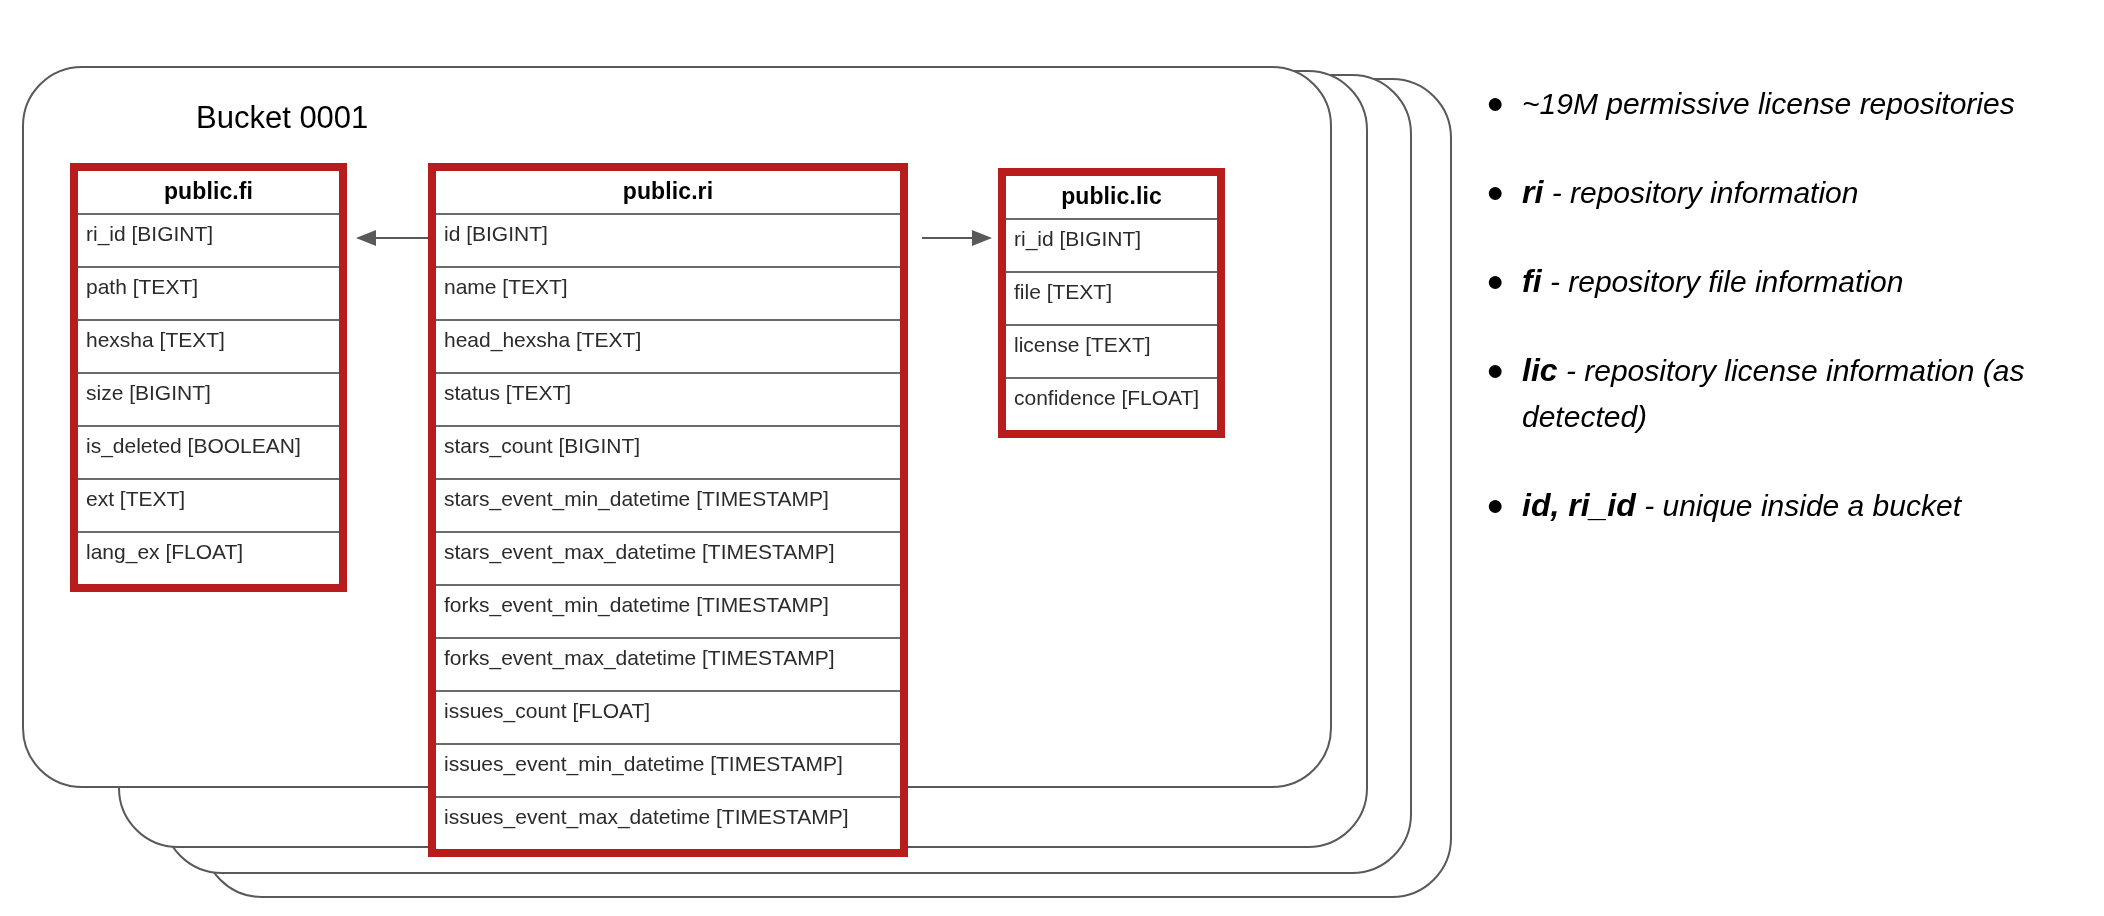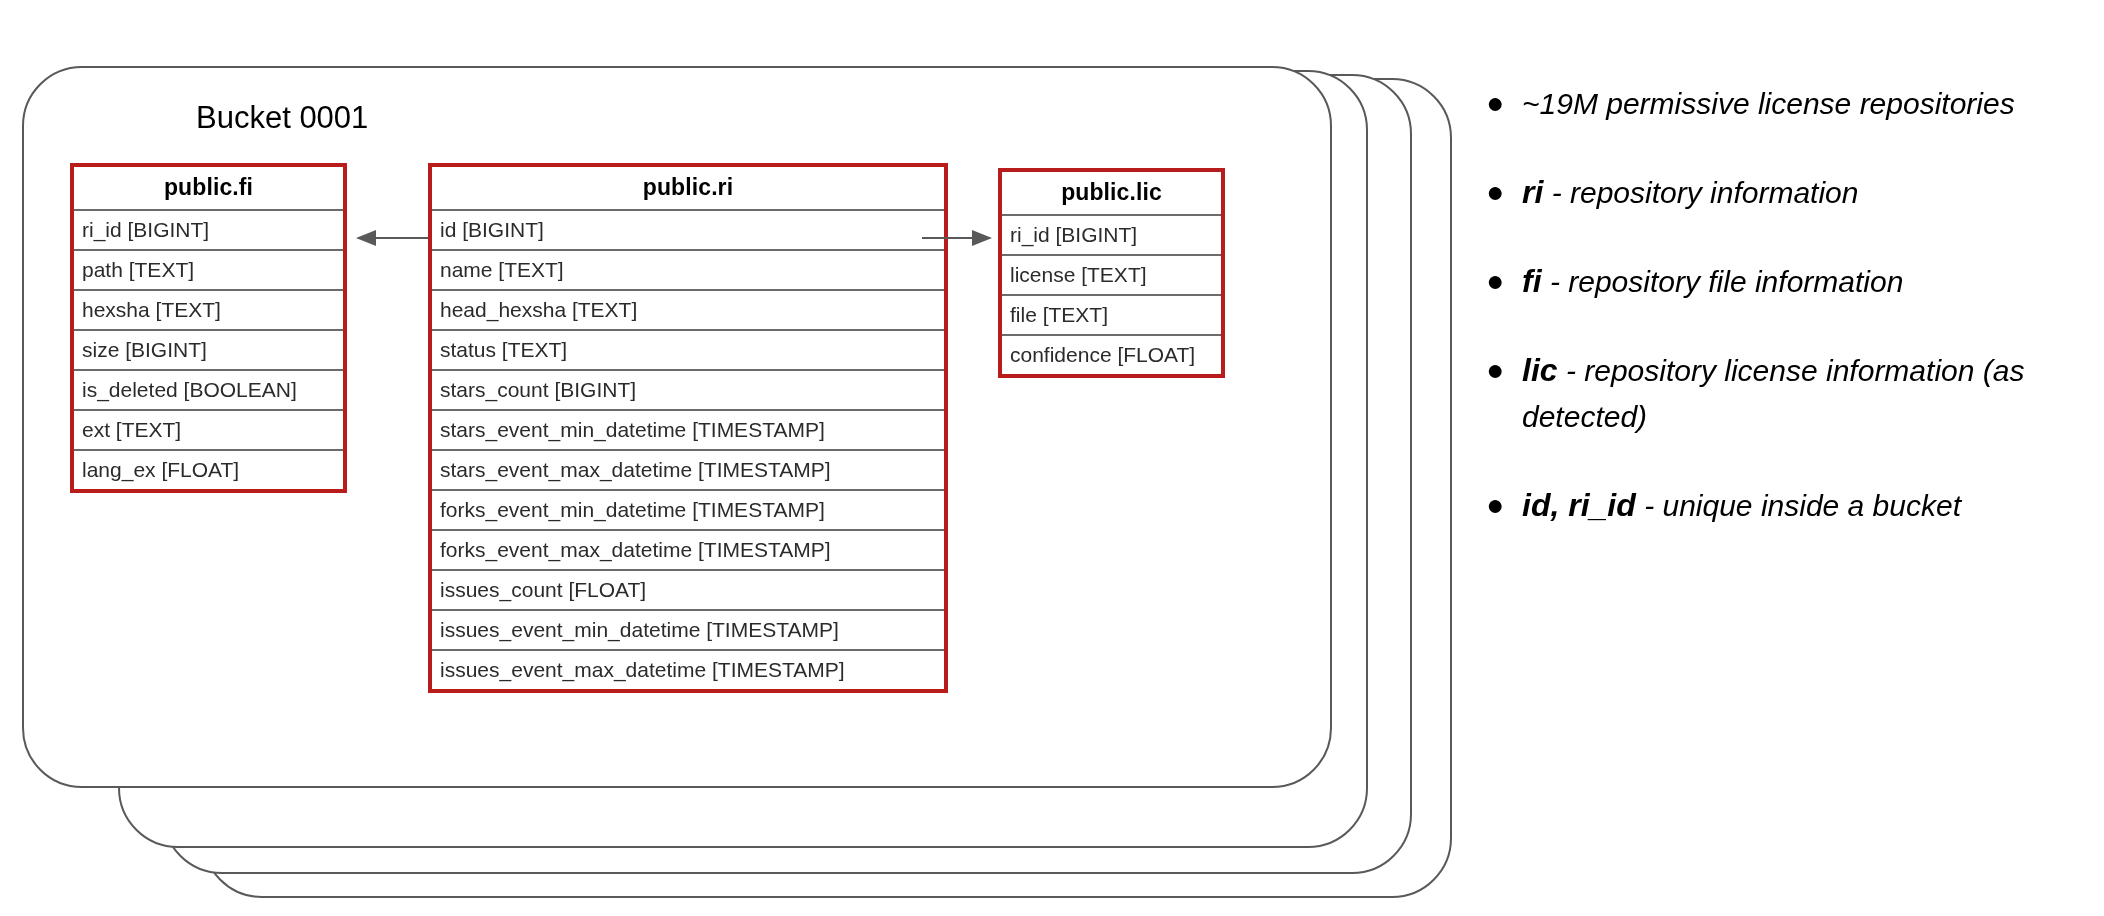--- a/index.html
+++ b/index.html
@@ -29,37 +29,37 @@
     position: absolute;
     border: 2px solid #595959;
     border-radius: 60px;
     background: #ffffff;
     box-sizing: border-box;
   }
 
   
   .db-table {
     position: absolute;
-    border: 4px solid #b91c1c;
+    border: 8px solid #b91c1c;
     background: #ffffff;
     box-sizing: border-box;
   }
   .db-table .thead {
     font-weight: bold;
     text-align: center;
     font-size: 23px;
     line-height: 1;
     padding: 9px 6px 10px 6px;
     border-bottom: 2px solid #6b6b6b;
     letter-spacing: 0.1px;
   }
   .db-table .trow {
     font-size: 21px;
     line-height: 1;
-    padding: 8px 6px 9px 8px;
+    padding: 8px 6px 22px 8px;
     border-bottom: 2px solid #6b6b6b;
     white-space: nowrap;
     color: #2b2b2b;
   }
   .db-table .trow:last-child {
     border-bottom: none;
   }
 
   
   .bucket-title {
@@ -130,41 +130,41 @@
     <div class="thead">public.fi</div>
     <div class="trow">ri_id [BIGINT]</div>
     <div class="trow">path [TEXT]</div>
     <div class="trow">hexsha [TEXT]</div>
     <div class="trow">size [BIGINT]</div>
     <div class="trow">is_deleted [BOOLEAN]</div>
     <div class="trow">ext [TEXT]</div>
     <div class="trow">lang_ex [FLOAT]</div>
   </div>
 
-  <div class="db-table" style="left:428px; top:131px; width:520px;">
+  <div class="db-table" style="left:428px; top:131px; width:480px;">
     <div class="thead">public.ri</div>
     <div class="trow">id [BIGINT]</div>
     <div class="trow">name [TEXT]</div>
     <div class="trow">head_hexsha [TEXT]</div>
     <div class="trow">status [TEXT]</div>
     <div class="trow">stars_count [BIGINT]</div>
     <div class="trow">stars_event_min_datetime [TIMESTAMP]</div>
     <div class="trow">stars_event_max_datetime [TIMESTAMP]</div>
     <div class="trow">forks_event_min_datetime [TIMESTAMP]</div>
     <div class="trow">forks_event_max_datetime [TIMESTAMP]</div>
     <div class="trow">issues_count [FLOAT]</div>
     <div class="trow">issues_event_min_datetime [TIMESTAMP]</div>
     <div class="trow">issues_event_max_datetime [TIMESTAMP]</div>
   </div>
 
   <div class="db-table" style="left:998px; top:136px; width:227px;">
     <div class="thead">public.lic</div>
     <div class="trow">ri_id [BIGINT]</div>
+    <div class="trow">file [TEXT]</div>
     <div class="trow">license [TEXT]</div>
-    <div class="trow">file [TEXT]</div>
     <div class="trow">confidence [FLOAT]</div>
   </div>
 
   <svg id="connectors" viewBox="0 0 2104 916" xmlns="http://www.w3.org/2000/svg">
     <defs>
       <marker id="arrowL" markerWidth="10" markerHeight="8" refX="9" refY="4" orient="auto-start-reverse" markerUnits="strokeWidth">
         <path d="M0,0 L10,4 L0,8 z" fill="#595959"></path>
       </marker>
       <marker id="arrowR" markerWidth="10" markerHeight="8" refX="9" refY="4" orient="auto" markerUnits="strokeWidth">
         <path d="M0,0 L10,4 L0,8 z" fill="#595959"></path>

